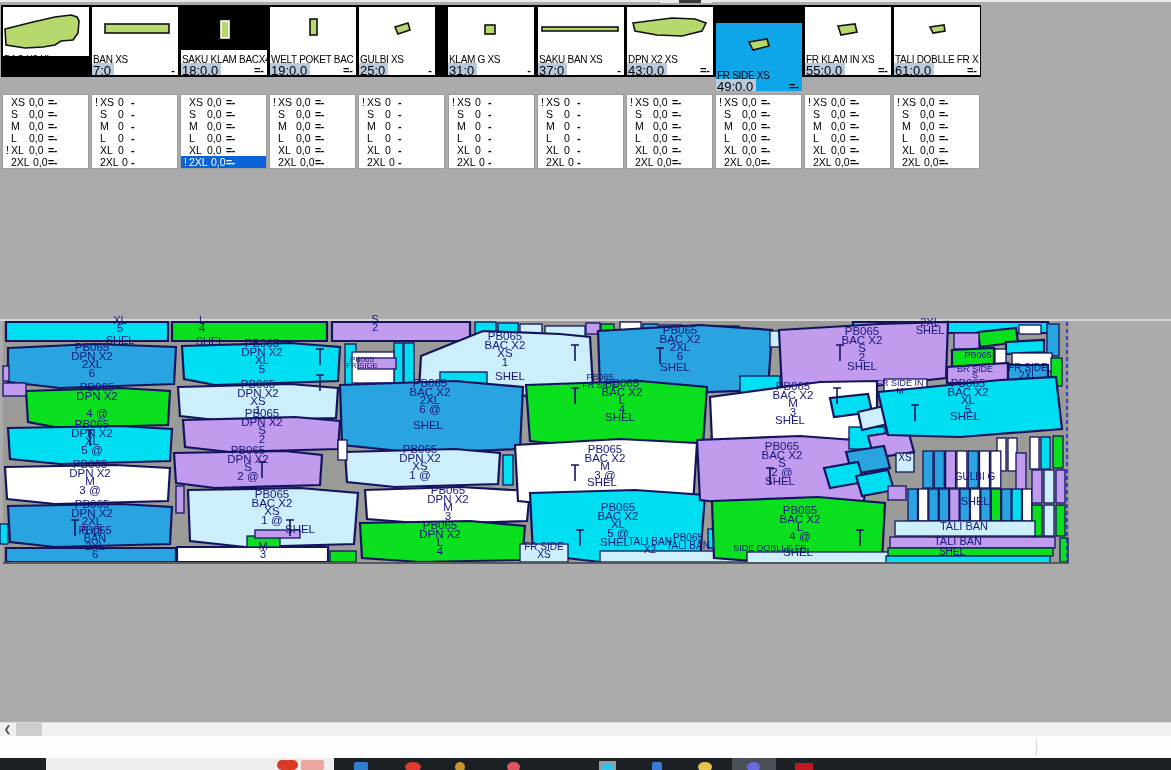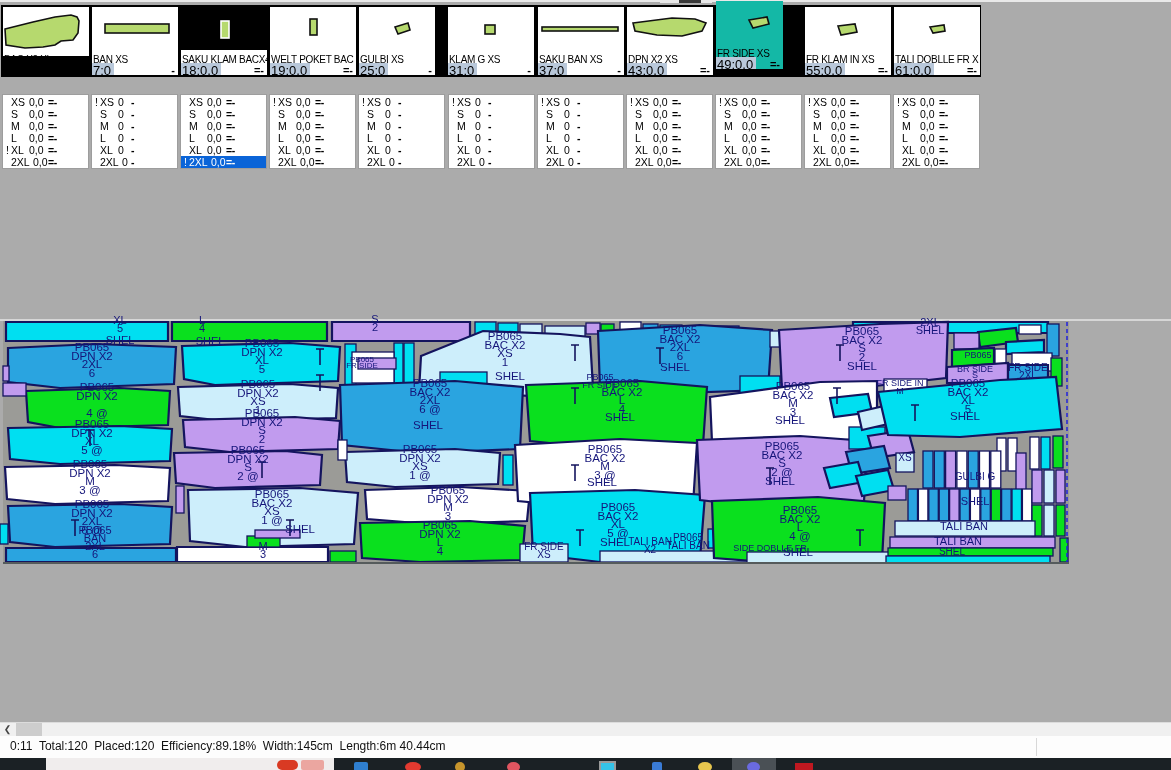--- a/index.html
+++ b/index.html
@@ -94,21 +94,21 @@
 <div class="abs" style="left:627px;top:7px;width:86px;height:68px;background:#fff;overflow:hidden">
 <svg class="abs" style="left:0;top:0" width="86" height="46">
       <g fill="#b6d96e" stroke="#111" stroke-width="1.6">
         <path d="M6,16 L45,11 L68,12 L79,16 L75,24 L55,29 L30,28 L8,24 Z"></path>
       </g>
     </svg>
 <div class="cellname">DPN X2 XS</div>
 <div class="cellnum"><span class="hl">43:0,0</span></div>
 <div class="eq">=-</div>
 </div>
-<div class="abs" style="left:716px;top:1px;width:67px;height:68px;background:#14b8a6;overflow:hidden">
+<div class="abs" style="left:716px;top:23px;width:86px;height:68px;background:#0ea5e9;overflow:hidden">
 <svg class="abs" style="left:0;top:0" width="86" height="46">
       <g fill="#b6d96e" stroke="#111" stroke-width="1.6">
         <path d="M33,19 L51,16 L53,23 L37,27 Z"></path>
       </g>
     </svg>
 <div class="cellname">FR SIDE XS</div>
 <div class="cellnum"><span class="hl">49:0,0</span></div>
 <div class="eq">=-</div>
 </div>
 <div class="abs" style="left:805px;top:7px;width:86px;height:68px;background:#fff;overflow:hidden">
@@ -781,21 +781,20 @@
     <text x="362" y="368" font-size="8" fill="#15157a" text-anchor="middle" font-family="Liberation Sans">FR SIDE</text>
     <text x="905" y="461" font-size="10" fill="#15157a" text-anchor="middle" font-family="Liberation Sans">XS</text>
     <text x="975" y="480" font-size="10" fill="#15157a" text-anchor="middle" font-family="Liberation Sans">GULBI G</text>
     <text x="975" y="505" font-size="11" fill="#15157a" text-anchor="middle" font-family="Liberation Sans">SHEL</text>
   </svg>
 <div class="abs" style="left:0;top:722px;width:1171px;height:14px;background:#f0f0f0;border-top:1px solid #dcdcdc">
 <div class="abs" style="left:0;top:0;width:15px;height:13px;background:#f0f0f0;color:#444;font-size:9px;line-height:13px;text-align:center">❮</div>
 <div class="abs" style="left:16px;top:0;width:26px;height:13px;background:#cdcdcd"></div>
 </div>
 <div class="abs" style="left:0;top:736px;width:1171px;height:22px;background:#fdfdfd;font-size:12px;color:#111">
-<div class="abs" style="left:10px;top:3px;white-space:pre">0:11  Total:120  Placed:120  Efficiency:89.18%  Width:145cm  Length:6m 40.44cm</div>
 <div class="abs" style="left:1036px;top:2px;width:1px;height:18px;background:#d8d8d8"></div>
 </div>
 <div class="abs" style="left:0;top:758px;width:1171px;height:12px;background:#1b2125">
 <div class="abs" style="left:46px;top:0;width:288px;height:12px;background:#f0eded"></div>
 <div class="abs" style="left:277px;top:2px;width:21px;height:10px;background:#d93a23;border-radius:6px"></div>
 <div class="abs" style="left:301px;top:2px;width:23px;height:10px;background:#eba6a0;border-radius:2px"></div>
 <div class="abs" style="left:354px;top:4px;width:14px;height:10px;background:#2f7fd0;border-radius:2px"></div>
 <div class="abs" style="left:405px;top:4px;width:16px;height:10px;background:#e33a30;border-radius:50%"></div>
 <div class="abs" style="left:455px;top:4px;width:10px;height:10px;background:#c7952c;border-radius:50%"></div>
 <div class="abs" style="left:507px;top:4px;width:13px;height:10px;background:#e05560;border-radius:50%"></div>

